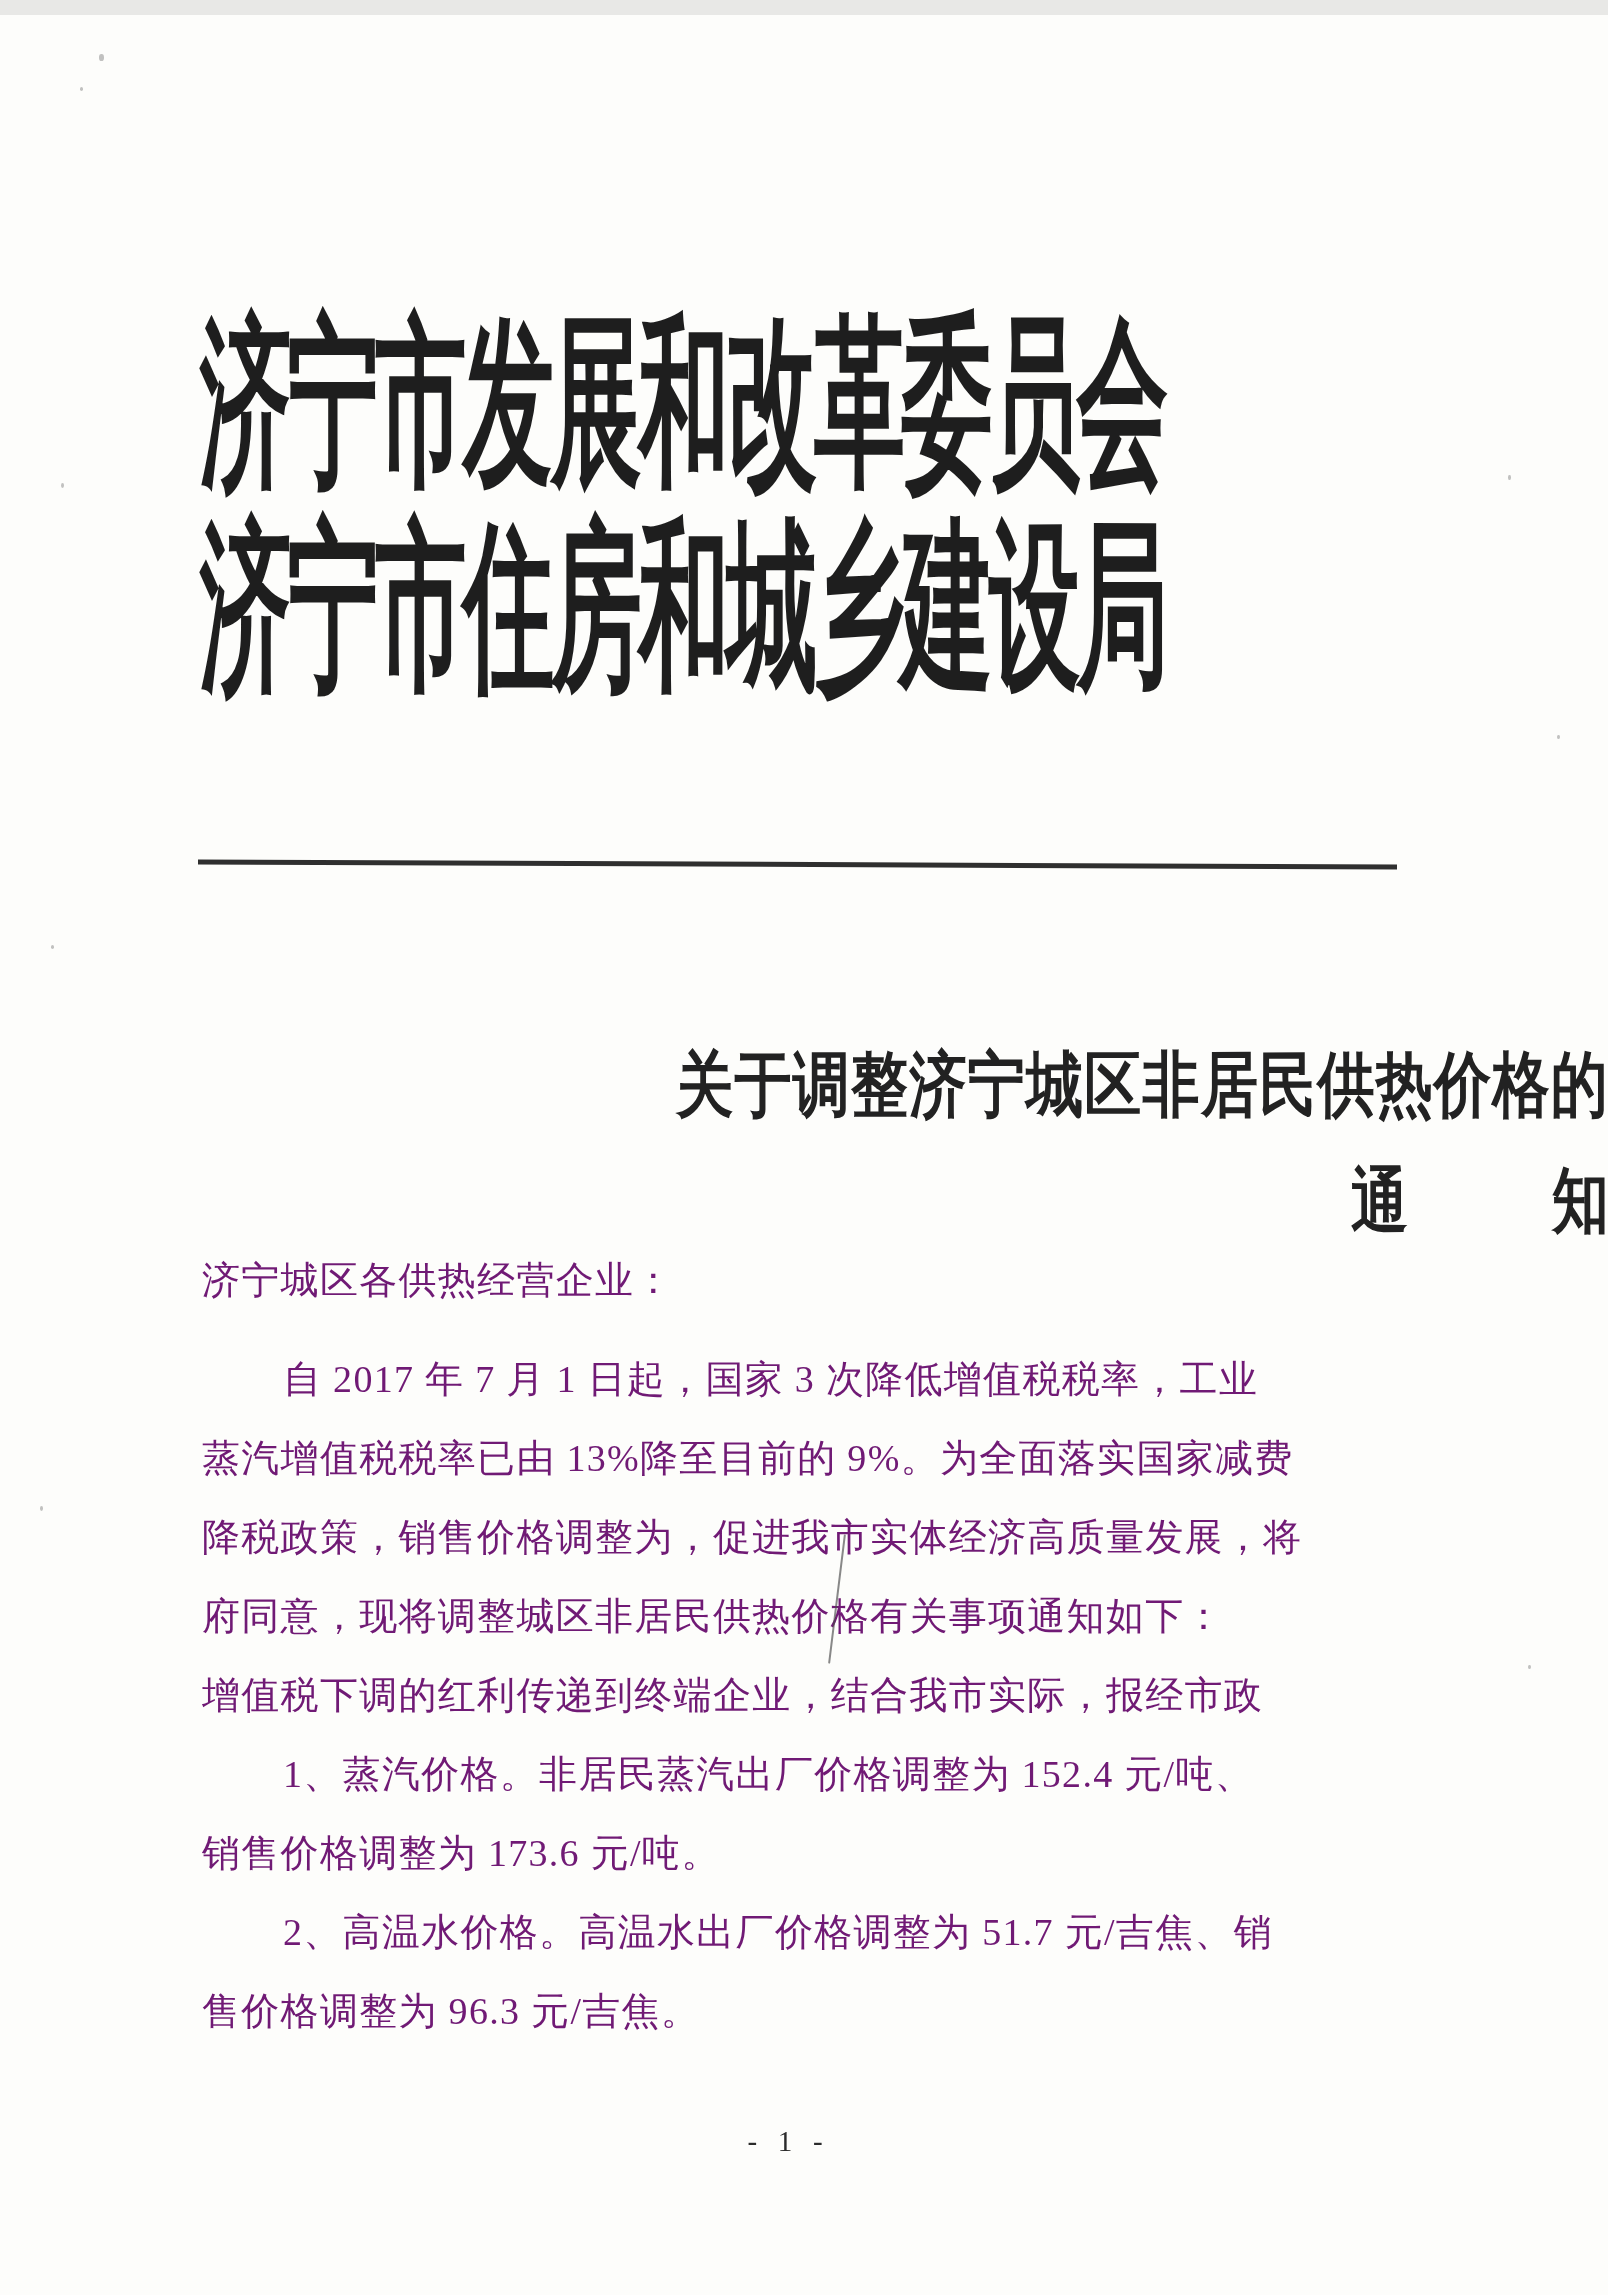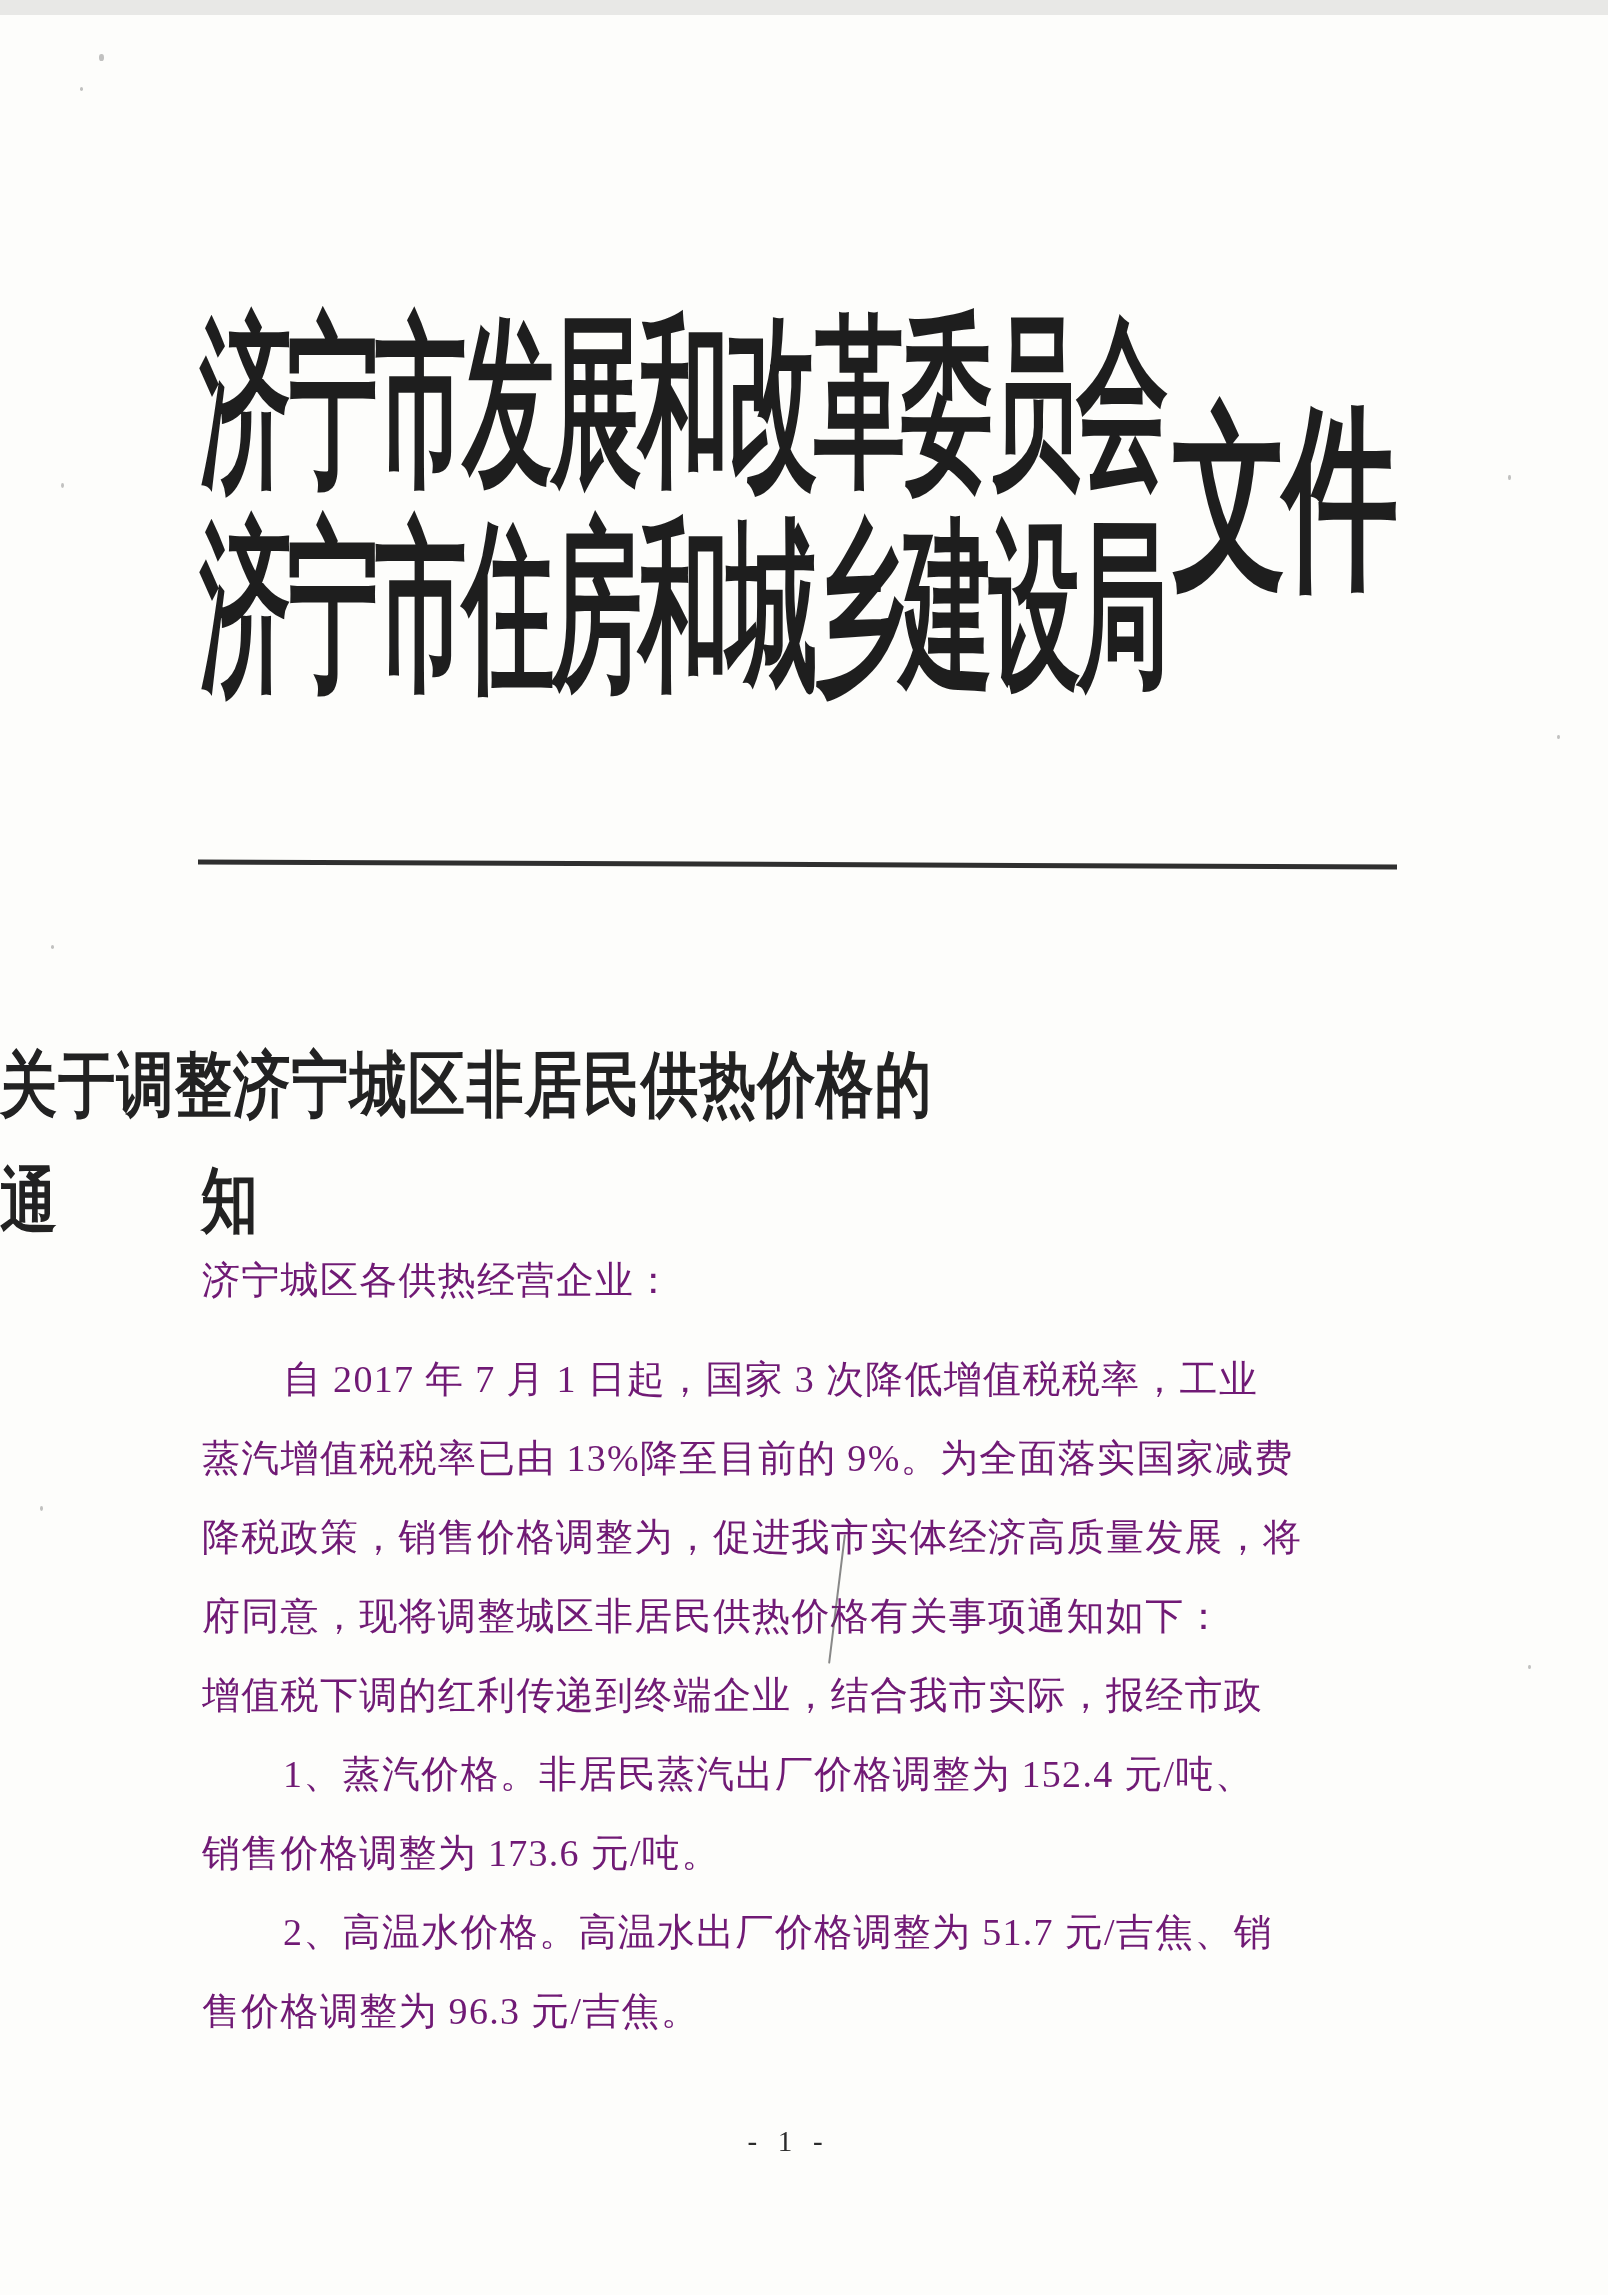--- a/index.html
+++ b/index.html
@@ -79,21 +79,21 @@
     background: #2f2f2f;
     transform: rotate(0.25deg);
   }
 
   
   .title-block {
     position: absolute;
     top: 1032px;
     left: 0;
     width: 100%;
-    text-align: left;
+    text-align: right;
   }
   .title-line1 .stretch {
     display: inline-block;
     font-size: 57px;
     font-weight: 800;
     letter-spacing: 1.3px;
     color: #222;
     transform: scaleY(1.25);
     transform-origin: center;
   }
@@ -163,23 +163,20 @@
 <body>
 
 <div class="page">
 
   <div class="letterhead">
     <div class="org-line">
       <span class="stretch">济宁市发展和改革委员会</span>
     </div>
     <div class="org-line">
       <span class="stretch">济宁市住房和城乡建设局</span>
-    </div>
-    <div class="doc-type">
-      <span class="stretch">文件</span>
     </div>
   </div>
 
 
   <div class="divider"></div>
 
   <div class="title-block">
     <div class="title-line1">
       <span class="stretch">关于调整济宁城区非居民供热价格的</span>
     </div>

